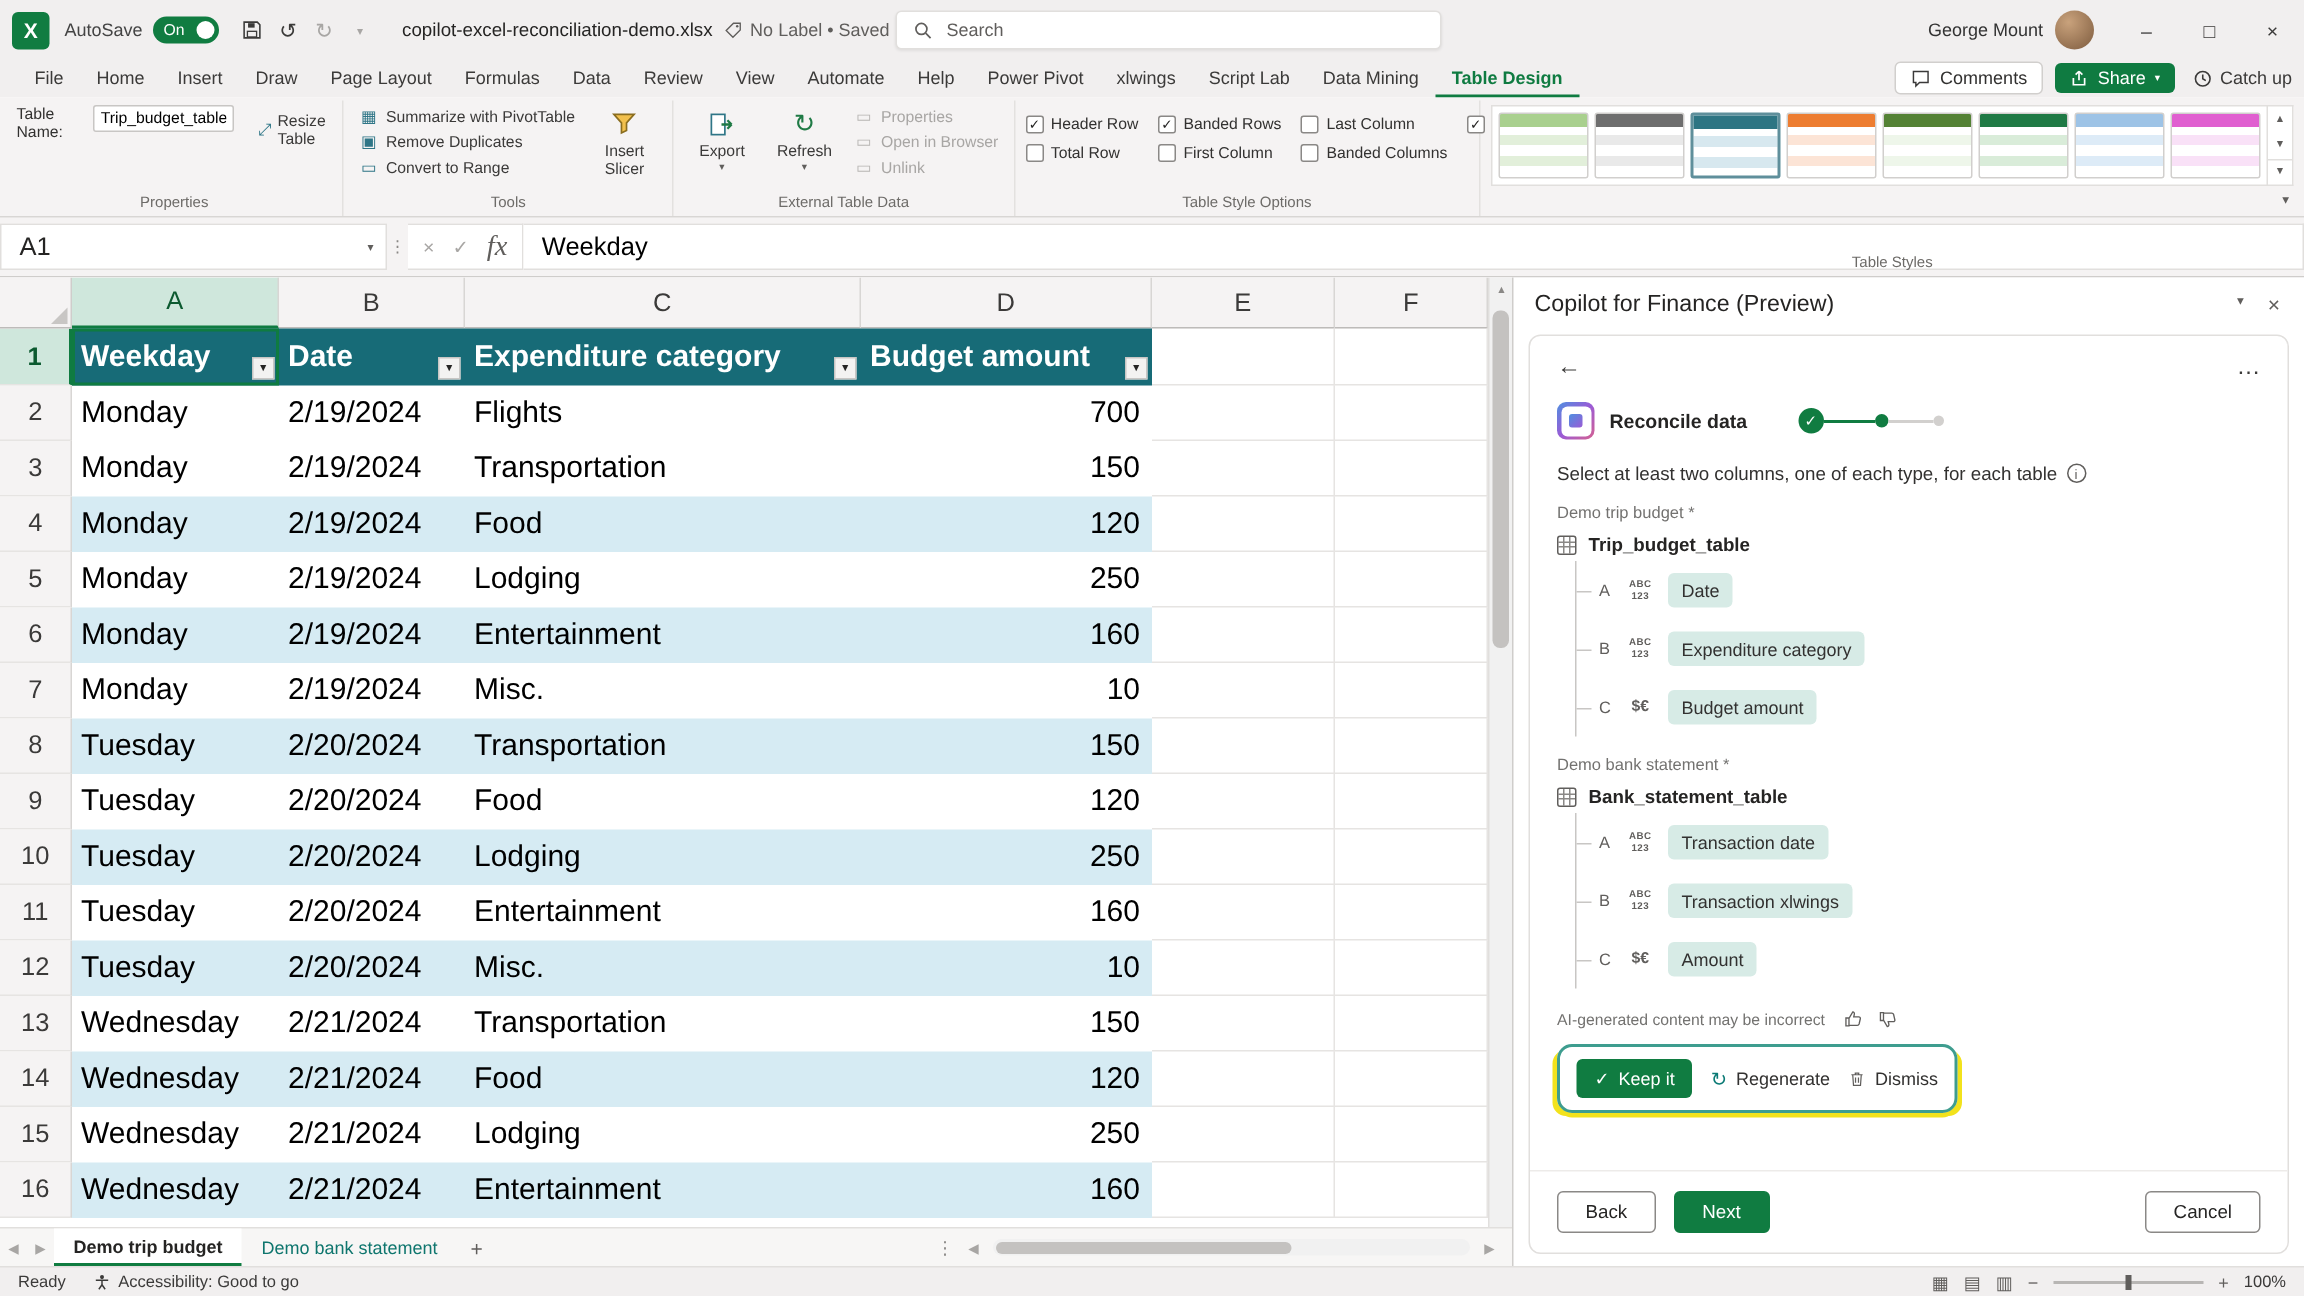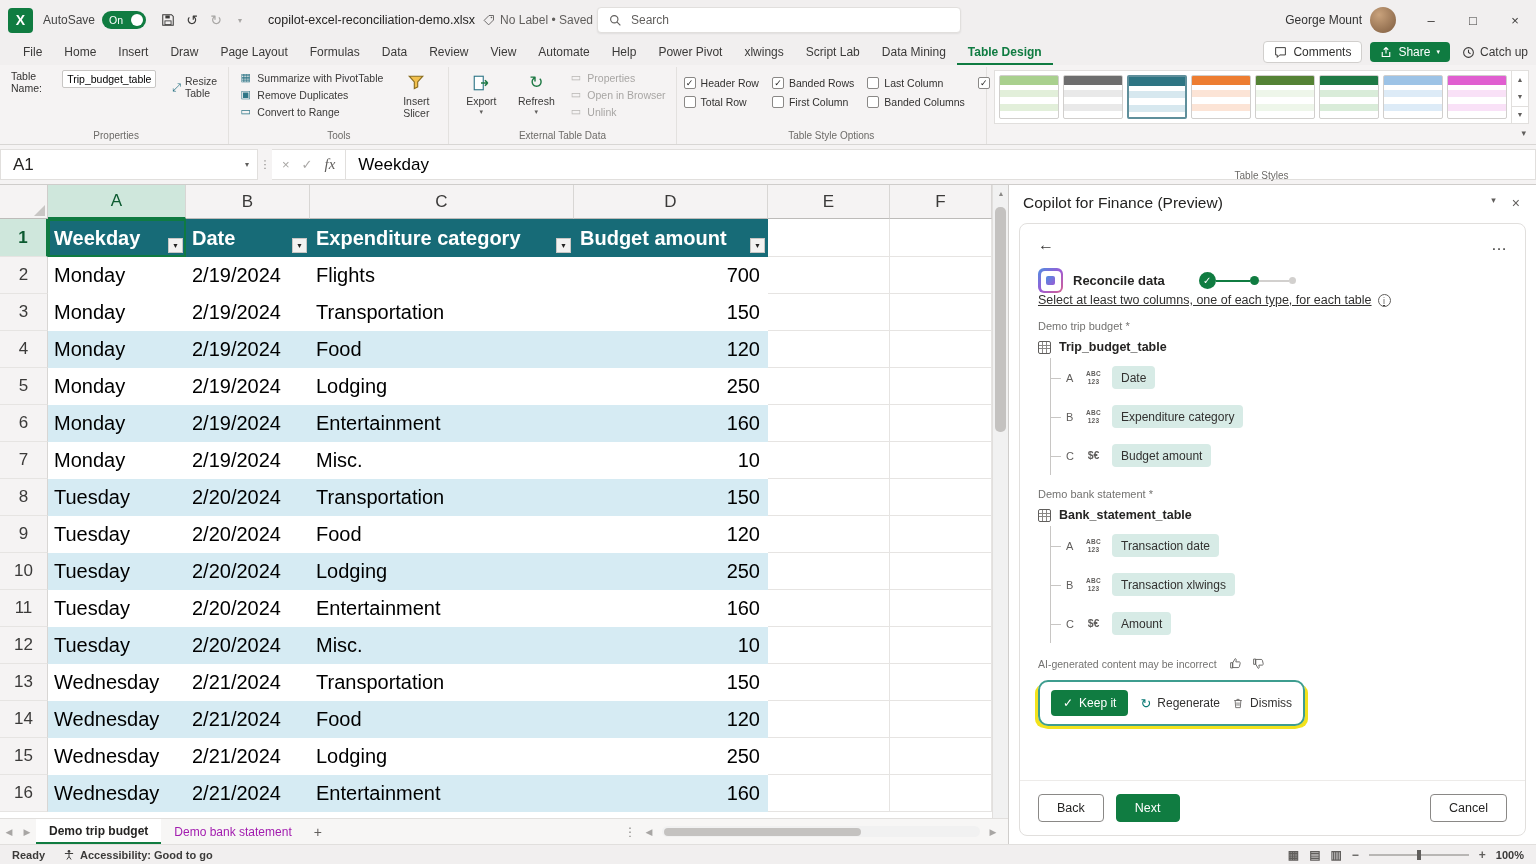--- a/index.html
+++ b/index.html
@@ -58,21 +58,21 @@
   .gal-btn { width:16px; height:17.3px; display:flex; align-items:center; justify-content:center; font-size:7px; color:#605e5c; }
   .gal-btn.more { border-top:1px solid #e1dfdd; }
   .ribbon-collapse { position:absolute; right:10px; bottom:6px; color:#605e5c; font-size:9px; }
 
   
   .fbar { height:40px; background:#f5f3f3; border-bottom:1px solid #cfcdcb; display:flex; align-items:stretch; padding:4px 0 4px 0; }
   .namebox { width:258px; background:#fff; border:1px solid #e1dfdd; display:flex; align-items:center; font-size:17px; padding-left:12px; color:#252423; }
   .namebox .dd { margin-left:auto; font-size:8px; color:#605e5c; padding-right:8px; }
   .fb-kebab { width:14px; display:flex; align-items:center; justify-content:center; color:#8a8886; font-size:11px; }
   .fb-icons { display:flex; align-items:center; gap:12px; padding:0 10px; color:#a8a6a4; font-size:13px; background:#fff; border:1px solid #e1dfdd; border-left:none; }
-  .fx { font-style:italic; font-family:"Liberation Serif",serif; color:#605e5c; font-size:15px; }
+  .fx { font-style:italic; font-family:"Liberation Serif",serif; color:#605e5c; font-size:19px; }
   .fvalue { flex:1; background:#fff; border:1px solid #e1dfdd; border-left:none; display:flex; align-items:center; padding-left:12px; font-size:17px; color:#000; }
 
   
   .main { display:flex; height:659px; }
   .sheet-area { width:1008px; display:flex; flex-direction:column; position:relative; background:#fff; }
   .grid-wrap { height:633px; position:relative; overflow:hidden; }
   .colheads { display:flex; height:34px; }
   .corner { width:48px; background:#f5f3f3; border-right:1px solid #cfcdcb; border-bottom:1px solid #bdbbb9; position:relative; }
   .corner:after { content:""; position:absolute; right:2px; bottom:2px; border-left:11px solid transparent; border-bottom:11px solid #c8c6c4; }
   .ch { background:#f5f3f3; display:flex; align-items:center; justify-content:center; font-size:17px; color:#3b3a39; border-right:1px solid #d8d6d4; border-bottom:1px solid #bdbbb9; }
@@ -88,30 +88,30 @@
   .td.num { justify-content:flex-end; padding-right:8px; }
   .grow.banded .td { background:#d6ebf3; }
   .tdempty { border-right:1px solid #e6e4e2; border-bottom:1px solid #e6e4e2; }
   .vscroll { position:absolute; right:0; top:0; width:16px; height:633px; background:#f1f1f1; border-left:1px solid #e1dfdd; }
   .vthumb { position:absolute; left:2px; top:22px; width:11px; height:225px; background:#c4c2c0; border-radius:5px; }
   .varrow { width:16px; height:16px; display:flex; align-items:center; justify-content:center; font-size:7px; color:#8a8886; }
 
   
   .tabsrow { height:26px; background:#f7f6f5; border-top:1px solid #e1dfdd; display:flex; align-items:stretch; }
   .tnav { width:18px; display:flex; align-items:center; justify-content:center; color:#a8a6a4; font-size:9px; }
-  .sheettab { padding:0 13px; font-size:12px; color:#a21caf; display:flex; align-items:center; }
+  .sheettab { padding:0 13px; font-size:12px; color:#0f766e; display:flex; align-items:center; }
   .sheettab.active { background:#fff; border-bottom:2.5px solid #107c41; font-weight:bold; color:#252423; }
   .addtab { width:26px; display:flex; align-items:center; justify-content:center; font-size:14px; color:#605e5c; }
   .tr-kebab { margin-left:auto; width:20px; display:flex; align-items:center; justify-content:center; color:#8a8886; }
   .hscroll { width:368px; display:flex; align-items:center; padding-right:6px; }
   .htrack { flex:1; height:11px; background:#f1f1f1; border-radius:6px; position:relative; margin:0 4px; }
   .hthumb { position:absolute; left:2px; top:1.5px; width:62%; height:8px; background:#c4c2c0; border-radius:4px; }
 
   
-  .statusbar { height:20px; background:#f1efef; border-top:1px solid #e1dfdd; display:flex; align-items:center; font-size:11px; color:#3b3a39; padding:0 12px;font-weight:bold; }
+  .statusbar { height:20px; background:#f1efef; border-top:1px solid #e1dfdd; display:flex; align-items:center; font-size:11px; color:#3b3a39; padding:0 12px; }
   .sb-item { margin-right:18px; display:flex; align-items:center; gap:5px; }
   .sb-right { margin-left:auto; display:flex; align-items:center; gap:10px; }
   .viewic { font-size:12px; color:#605e5c; }
   .zoom-track { width:100px; height:2px; background:#b8b6b4; position:relative; }
   .zoom-thumb { position:absolute; left:48px; top:-4px; width:4px; height:10px; background:#605e5c; }
   .zoomsign { font-size:12px; color:#605e5c; }
 
   
   .copilot { width:528px; border-left:1px solid #cfcdcb; background:#fff; display:flex; flex-direction:column; }
   .cp-header { height:36px; display:flex; align-items:center; padding:0 16px 0 14px; }
@@ -123,21 +123,21 @@
   .copilot-icon { width:25px; height:25px; border-radius:6px; background:linear-gradient(135deg,#4e8fe0,#9a5bd6,#d6618f); position:relative; flex:0 0 auto; }
   .copilot-icon:after { content:""; position:absolute; inset:2.5px; background:#fff; border-radius:4px; }
   .copilot-icon:before { content:""; position:absolute; inset:8px; background:linear-gradient(135deg,#4e8fe0,#9a5bd6); border-radius:2px; z-index:1; }
   .step-label { font-size:13px; font-weight:bold; color:#252423; }
   .stepper { display:flex; align-items:center; margin-left:24px; }
   .sdone { width:17px; height:17px; border-radius:50%; background:#107c41; color:#fff; font-size:10px; display:flex; align-items:center; justify-content:center; }
   .sline { width:34px; height:2px; background:#107c41; }
   .sline.gray { background:#d2d0ce; width:30px; }
   .sdot { width:9px; height:9px; border-radius:50%; background:#107c41; }
   .sdot.gray { background:#d2d0ce; width:7px; height:7px; }
-  .cp-instruction { font-size:12.5px; color:#323130; display:flex; align-items:flex-end; gap:6px;text-decoration:underline; }
+  .cp-instruction { margin-top:16px; font-size:12.5px; color:#323130; display:flex; align-items:flex-start; gap:6px; }
   .info-icon { width:13px; height:13px; border:1px solid #605e5c; border-radius:50%; font-size:9px; display:inline-flex; align-items:center; justify-content:center; color:#605e5c; flex:0 0 auto; }
   .cp-section { margin-top:13px; }
   .sec-caption { font-size:11px; color:#737270; }
   .sec-table { display:flex; align-items:center; gap:8px; margin-top:8px; font-size:12.5px; font-weight:bold; color:#252423; }
   .tgrid-icon { width:13px; height:13px; border:1.3px solid #605e5c; border-radius:2px;
     background-image:linear-gradient(#8a8886,#8a8886),linear-gradient(#8a8886,#8a8886),linear-gradient(#8a8886,#8a8886),linear-gradient(#8a8886,#8a8886);
     background-size:1px 100%,1px 100%,100% 1px,100% 1px; background-position:33% 0,66% 0,0 33%,0 66%; background-repeat:no-repeat; }
   .cols { margin:4px 0 0 12px; border-left:1px solid #c8c6c4; }
   .col-row { display:flex; align-items:center; gap:9px; height:39px; position:relative; padding-left:15px; }
   .col-row:before { content:""; position:absolute; left:0; top:50%; width:10px; height:1px; background:#c8c6c4; }

